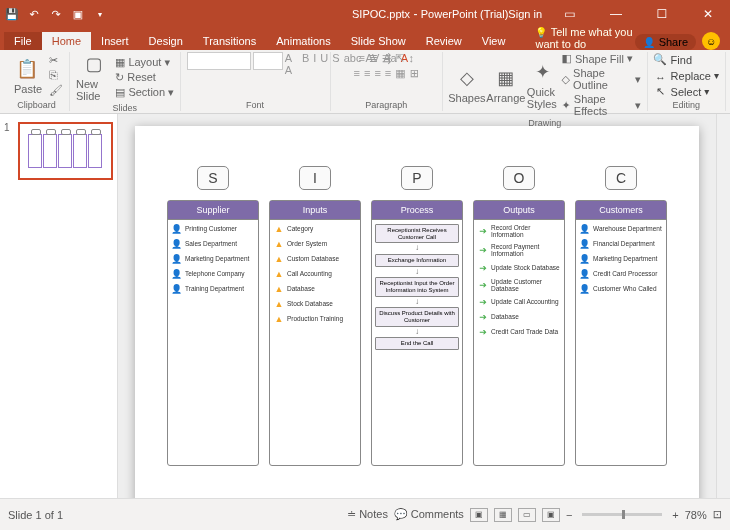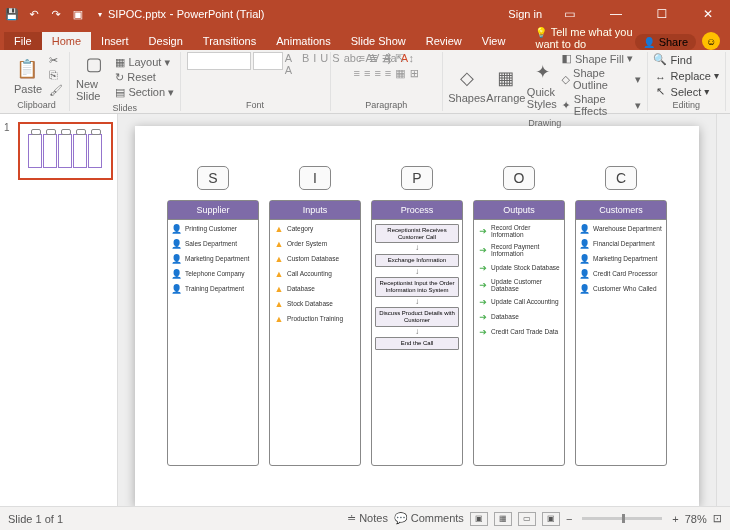--- a/index.html
+++ b/index.html
@@ -1,20 +1,20 @@
 <!DOCTYPE html>
 <html><head>
 <meta charset="utf-8">
 <style>
 *{margin:0;padding:0;box-sizing:border-box;font-family:"Segoe UI",Arial,sans-serif;font-size:11px}
 body{background:#fff;width:730px;height:530px;overflow:hidden;display:flex;flex-direction:column}
 .titlebar{background:#b7472a;height:28px;display:flex;align-items:center;padding:0 4px;color:#fff}
 .qat{display:flex;gap:6px;align-items:center}
 .qat-icon{width:16px;height:16px;display:flex;align-items:center;justify-content:center;font-size:11px}
-.title-center{flex:1;text-align:left;font-size:12px}
+.title-center{flex:1;text-align:right;font-size:12px}
 .title-right{display:flex;align-items:center;gap:10px}
 .win-btn{width:36px;height:28px;display:flex;align-items:center;justify-content:center;font-size:12px}
 .menubar{background:#b7472a;height:22px;display:flex;align-items:flex-end;padding:0 4px}
 .tab{padding:3px 10px;color:#fff;font-size:11px}
 .tab.active{background:#f3f2f1;color:#b7472a}
 .tab.file{background:#a33c21}
 .tell-me{margin-left:20px;color:#ffe;font-size:11px;flex:1}
 .tell-me::before{content:"💡 ";font-size:10px}
 .share-btn{background:#a33c21;padding:2px 8px;border-radius:8px;margin-right:6px;display:flex;align-items:center;gap:3px}
 .share-btn::before{content:"👤";font-size:10px}
@@ -51,21 +51,21 @@
 .item-ico{width:10px;height:10px;flex-shrink:0;display:flex;align-items:center;justify-content:center;font-size:9px}
 .ico-person{color:#4a90d9}
 .ico-db{color:#f5a623}
 .ico-arrow{color:#4caf50}
 .ico-person2{color:#e24a4a}
 .item-txt{font-size:6.5px;line-height:1.1;color:#333}
 .flow{display:flex;flex-direction:column;gap:3px;align-items:center;width:100%}
 .flow-box{border:1px solid #888;background:#f0ecf5;font-size:6px;padding:2px;text-align:center;border-radius:1px;width:84px;line-height:1.1}
 .flow-arr{font-size:8px;color:#666;line-height:0.6}
 .scrollbar-v{width:14px;background:#f0f0f0;border-left:1px solid #ddd}
-.statusbar{height:24px;background:#f3f2f1;border-top:1px solid #ddd;display:flex;align-items:center;padding:0 8px;font-size:10px;color:#555}
+.statusbar{height:32px;background:#f3f2f1;border-top:1px solid #ddd;display:flex;align-items:center;padding:0 8px;font-size:10px;color:#555}
 .sb-left{display:flex;gap:14px;flex:1}
 .sb-right{display:flex;align-items:center;gap:6px}
 .view-btn{width:18px;height:14px;border:1px solid #aaa;display:flex;align-items:center;justify-content:center;font-size:8px}
 .zoom-slider{width:80px;height:3px;background:#ccc;position:relative;margin:0 4px}
 .zoom-slider::after{content:"";position:absolute;left:50%;top:-3px;width:3px;height:9px;background:#888}
 </style>
 </head>
 <body>
 
 <div class="titlebar">

